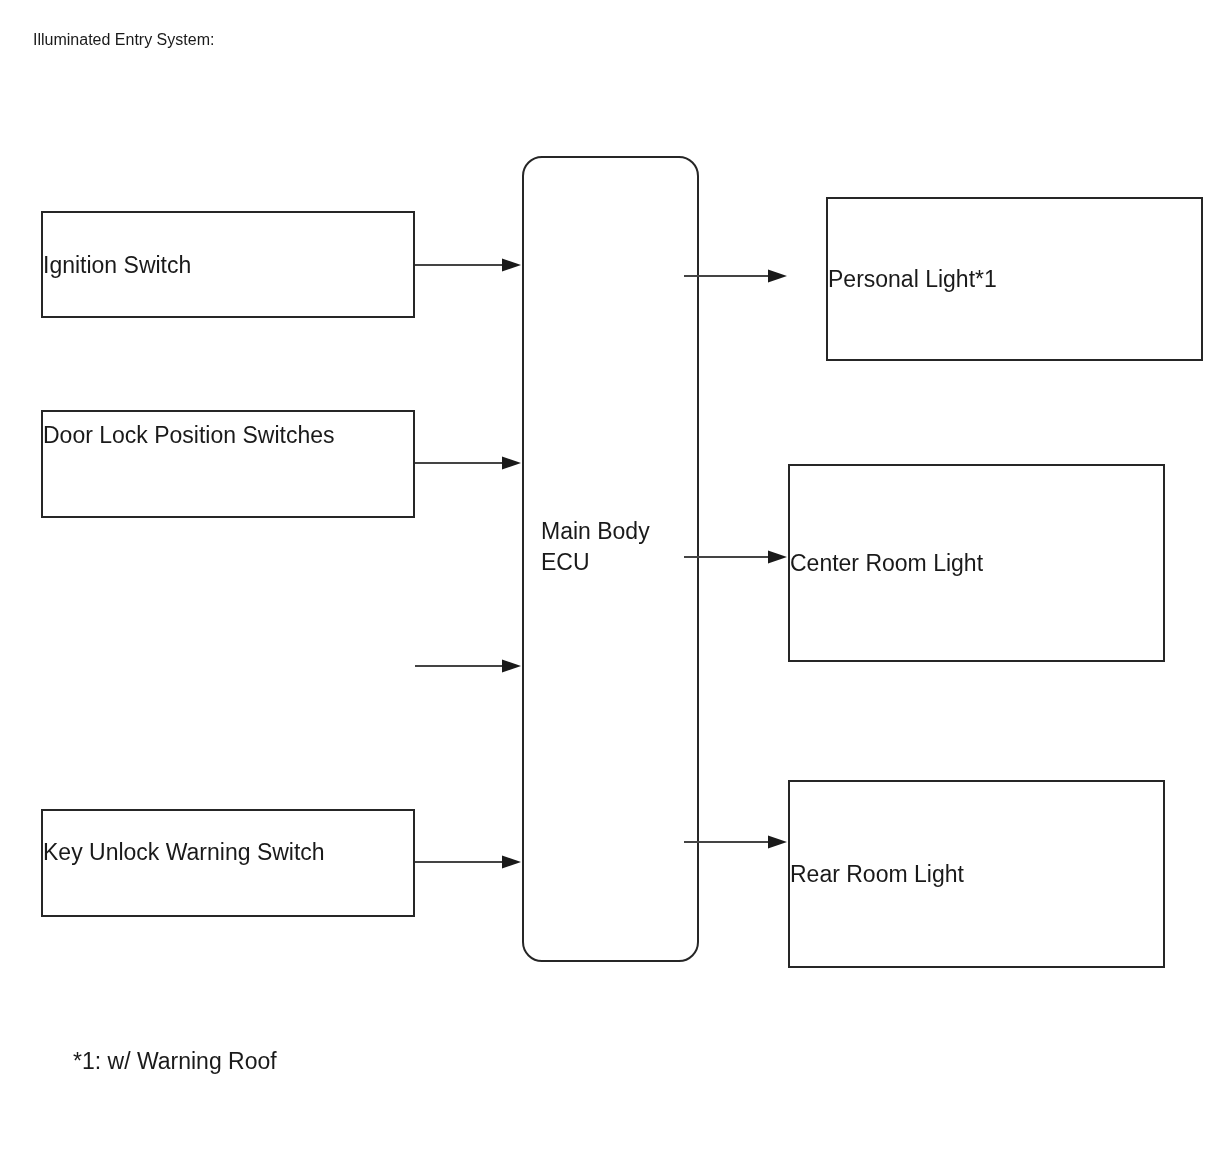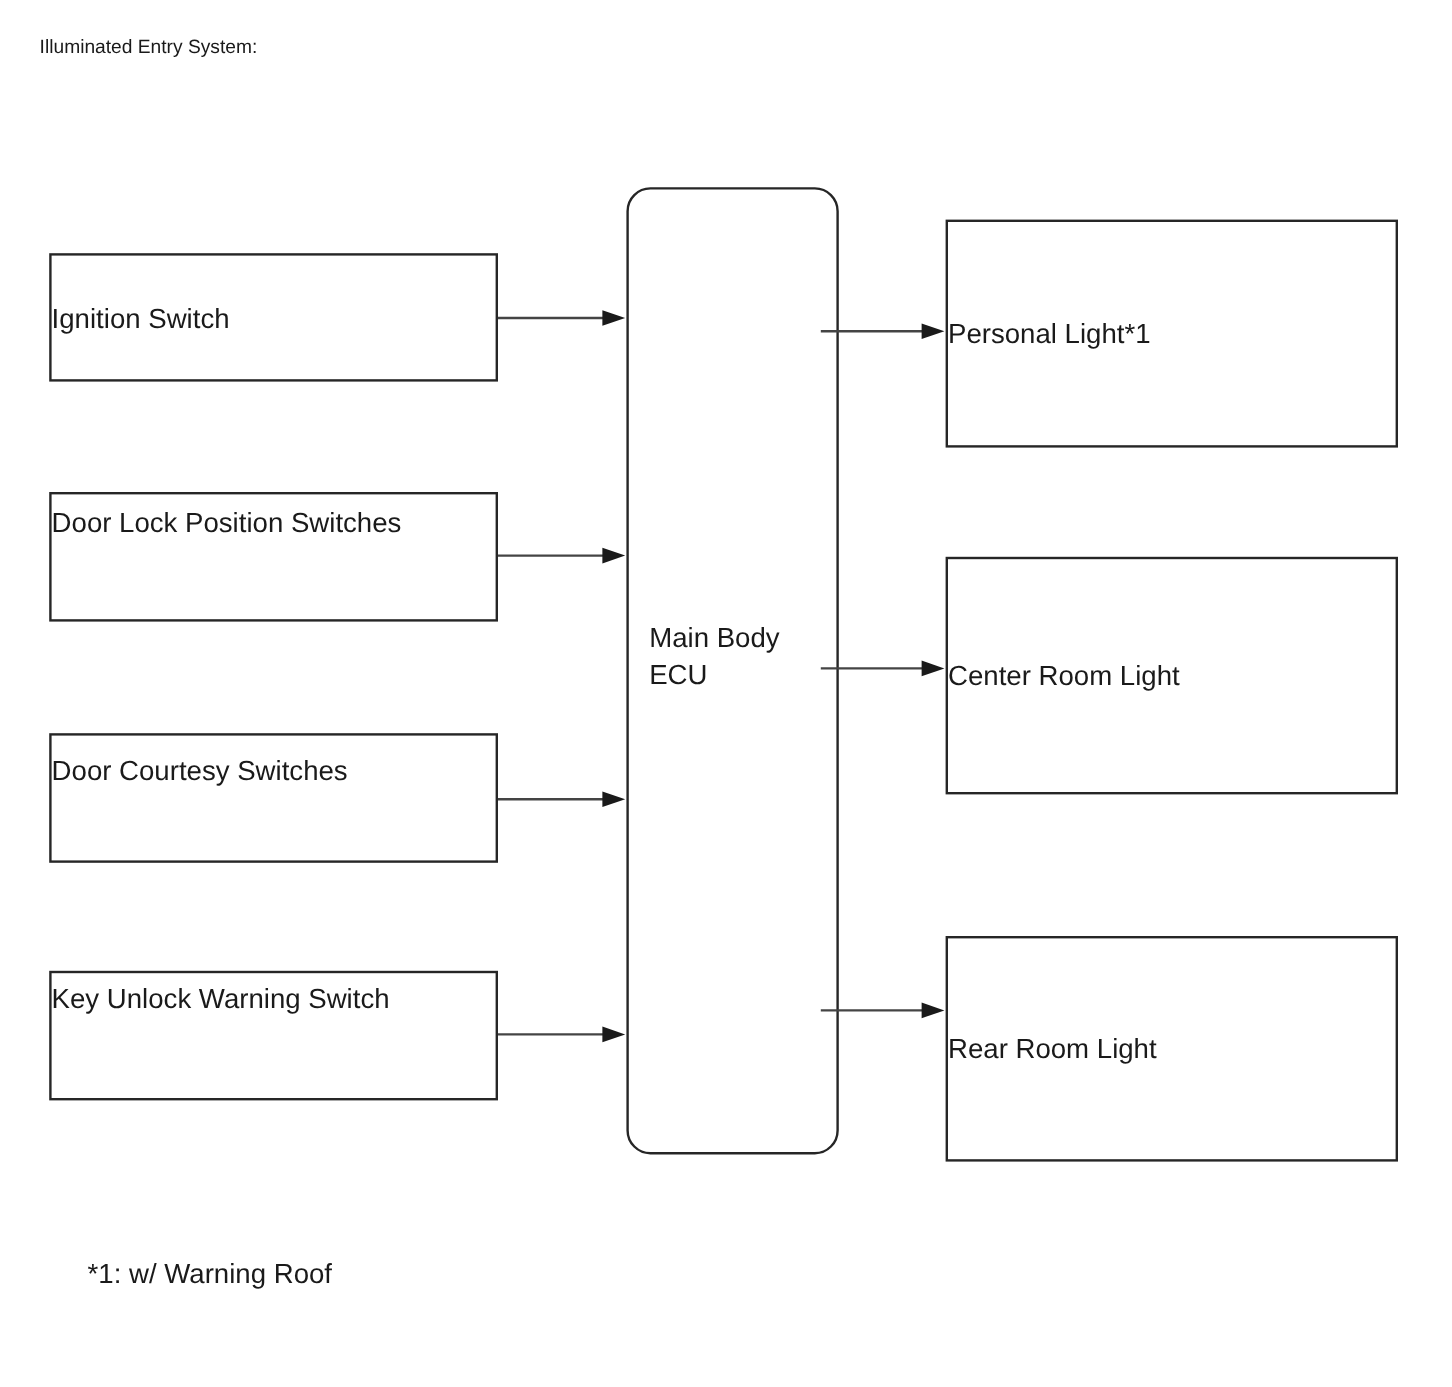--- a/index.html
+++ b/index.html
@@ -36,25 +36,25 @@
     text-align: center;
   }
   .node.v-center { align-items: center; }
   .node.v-top    { align-items: flex-start; }
 
   
   .in-box { left: 41px; width: 374px; }
   .in-0 { top: 211px; height: 107px; }
   .in-1 { top: 410px; height: 108px; padding-top: 10px; }
   .in-2 { top: 611px; height: 108px; padding-top: 16px; }
-  .in-3 { top: 809px; height: 108px; padding-top: 8px; }
+  .in-3 { top: 809px; height: 108px; padding-top: 28px; }
 
   
   .out-box { left: 788px; width: 377px; }
-  .out-0 { top: 183px; height: 190px; }
+  .out-0 { top: 197px; height: 164px; margin-left: 38px; }
   .out-1 { top: 464px; height: 198px; }
   .out-2 { top: 780px; height: 188px; }
 
   
   .ecu {
     position: absolute;
     left: 522px;
     top: 156px;
     width: 177px;
     height: 806px;
@@ -105,23 +105,20 @@
 <div class="canvas">
 
   <div class="title">Illuminated Entry System:</div>
 
   <div class="node in-box in-0 v-center">
     <span>Ignition Switch</span>
   </div>
   <div class="node in-box in-1 v-top">
     <span>Door Lock Position Switches</span>
   </div>
-  <div class="node in-box in-2 v-top">
-    <span>Door Courtesy Switches</span>
-  </div>
   <div class="node in-box in-3 v-top">
     <span>Key Unlock Warning Switch</span>
   </div>
 
   <div class="ecu">
     <div class="ecu-label">
       <span>Main Body</span>
       <span>ECU</span>
     </div>
   </div>

